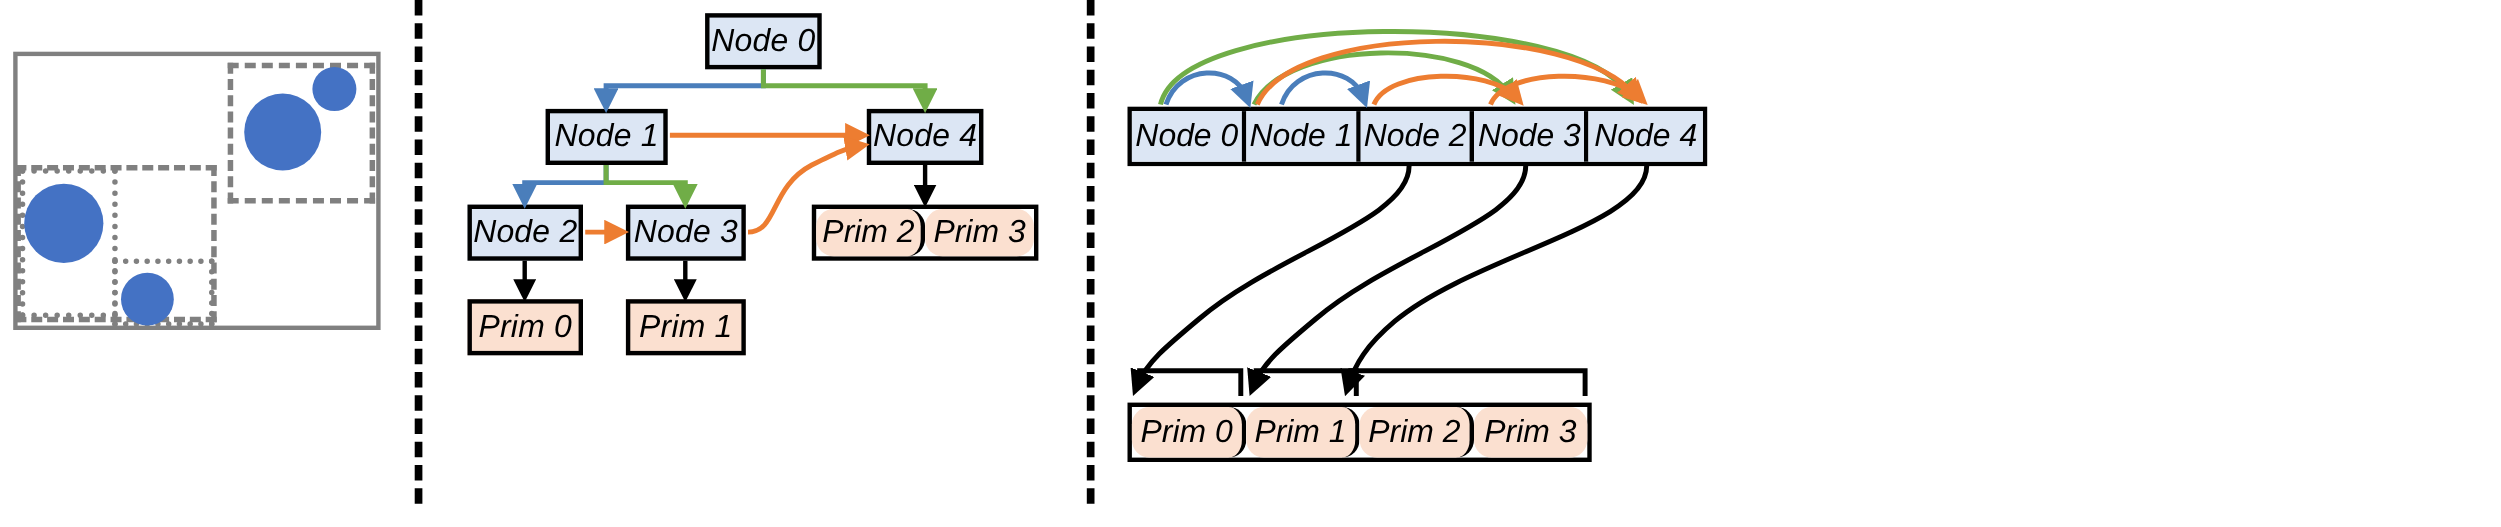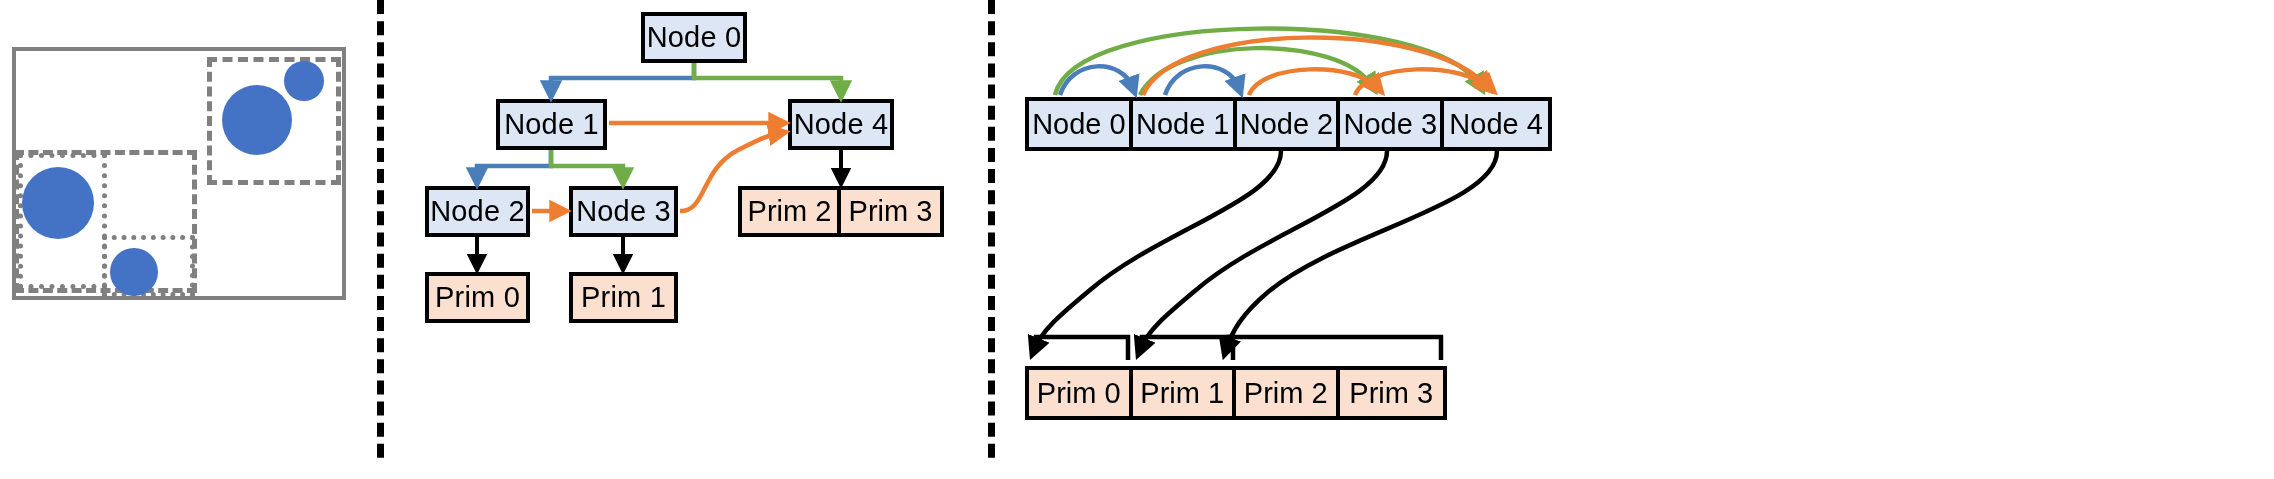--- a/index.html
+++ b/index.html
@@ -1,17 +1,17 @@
 <!DOCTYPE html>
 <html><head>
 <meta charset="utf-8">
 <style>
   html,body{margin:0;padding:0;background:#ffffff;}
   body{font-family:"Liberation Sans","DejaVu Sans",sans-serif;}
-  #stage{position:relative;width:2274px;height:462px;background:#fff;overflow:hidden;}
+  #stage{position:relative;width:2274px;height:462px;background:#fff;overflow:hidden;font-style:italic;}
 
   
   .sep{position:absolute;top:0;height:479px;width:0;
        border-left:7px dashed #000;}
 
   
   .scene-outer{position:absolute;border:4px solid #808080;background:#fff;}
   .dashbox{position:absolute;background:transparent;}
   .dash-lg{border:5px dashed #808080;}
   .dot-sm{border:5px dotted #808080;}
@@ -23,21 +23,21 @@
        font-size:29px;color:#000;letter-spacing:.2px;white-space:nowrap;}
   .node{background:#dce6f4;}
   .prim{background:#fbe0d0;}
 
   
   .cellrow{position:absolute;display:flex;border:4px solid #000;box-sizing:border-box;background:#fff;}
   .cellrow .cell{box-sizing:border-box;display:flex;align-items:center;justify-content:center;
                  font-size:29px;color:#000;white-space:nowrap;border-right:4px solid #000;}
   .cellrow .cell:last-child{border-right:none;}
   .cellrow.node-row .cell{background:#dce6f4;}
-  .cellrow.prim-row .cell{background:#fbe0d0;}
+  .cellrow.prim-row .cell{background:#fbe0d0;border-radius:16px;}
 
   svg.overlay{position:absolute;left:0;top:0;width:2274px;height:479px;pointer-events:none;}
 </style>
 </head>
 <body>
 
 <div id="stage">
 
   <div class="sep" style="left:377px;"></div>
   <div class="sep" style="left:988px;"></div>

